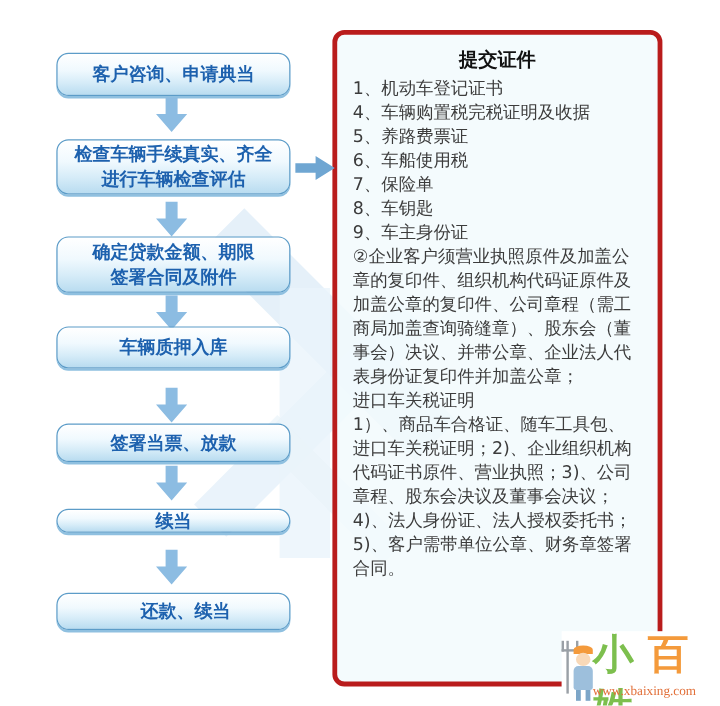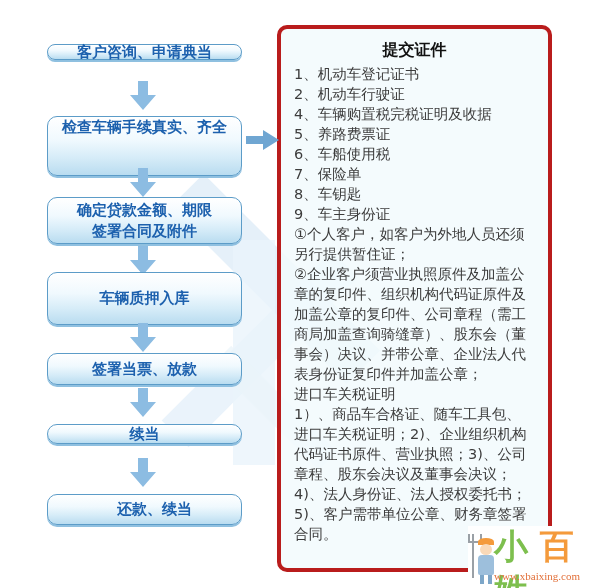--- a/index.html
+++ b/index.html
@@ -19,24 +19,24 @@
   .flow-box{
     position:absolute;left:47px;width:195px;z-index:2;
     box-sizing:border-box;
     border:1px solid #5c9cc8;border-radius:10px;
     background:linear-gradient(180deg,#ffffff 0%,#f0f9fe 40%,#d6ecf8 70%,#b9dcf0 100%);
     box-shadow:0 2px 0 #8fc0e0, inset 0 1px 0 #ffffff;
     color:#1d61ae;font-weight:bold;font-size:15px;
     display:flex;flex-direction:column;align-items:center;justify-content:center;
     text-align:center;line-height:21px;
   }
-  .fb1{top:44px;height:16px;}
-  .fb2{top:116px;height:60px;justify-content:space-between;}
+  .fb1{top:44px;height:36px;}
+  .fb2{top:116px;height:46px;}
   .fb3{top:197px;height:47px;}
-  .fb4{top:272px;height:53px;}
+  .fb4{top:272px;height:35px;}
   .fb5{top:353px;height:32px;align-items:center;}
   .fb6{top:424px;height:20px;}
   .fb7{top:494px;height:31px;padding-left:20px;}
 
   .arrow-down{position:absolute;left:129px;z-index:2;width:28px;height:30px;}
   .ad1{top:81px;}  .ad2{top:168px;} .ad3{top:246px;}
   .ad4{top:323px;} .ad5{top:388px;} .ad6{top:458px;}
   .arrow-right{position:absolute;left:246px;top:129px;z-index:2;width:34px;height:22px;}
 
   
@@ -89,20 +89,21 @@
 
 <div class="flow-box fb1">
   <span>客户咨询、申请典当</span>
 </div>
 <svg class="arrow-down ad1" viewBox="0 0 28 30">
   <path d="M9,0 H19 V14 H27 L14,29 L1,14 H9 Z" fill="#8cbce2"></path>
 </svg>
 
 <div class="flow-box fb2">
   <span>检查车辆手续真实、齐全</span>
+  <span>进行车辆检查评估</span>
 </div>
 <svg class="arrow-down ad2" viewBox="0 0 28 30">
   <path d="M9,0 H19 V14 H27 L14,29 L1,14 H9 Z" fill="#8cbce2"></path>
 </svg>
 
 <div class="flow-box fb3">
   <span>确定贷款金额、期限</span>
   <span>签署合同及附件</span>
 </div>
 <svg class="arrow-down ad3" viewBox="0 0 28 30">
@@ -134,28 +135,26 @@
   <span>还款、续当</span>
 </div>
 
 <svg class="arrow-right" viewBox="0 0 34 22">
   <path d="M0,7 H17 V1 L33,11 L17,21 V15 H0 Z" fill="#6fa6d2"></path>
 </svg>
 
 <div class="panel">
   <div class="panel-title">提交证件</div>
   <div class="doc-item">1、机动车登记证书</div>
-  <div class="doc-item">2、机动车行驶证</div>
   <div class="doc-item">4、车辆购置税完税证明及收据</div>
   <div class="doc-item">5、养路费票证</div>
   <div class="doc-item">6、车船使用税</div>
   <div class="doc-item">7、保险单</div>
   <div class="doc-item">8、车钥匙</div>
   <div class="doc-item">9、车主身份证</div>
-  <div class="note-par">①个人客户，如客户为外地人员还须另行提供暂住证；</div>
   <div class="note-par">②企业客户须营业执照原件及加盖公章的复印件、组织机构代码证原件及加盖公章的复印件、公司章程（需工商局加盖查询骑缝章）、股东会（董事会）决议、并带公章、企业法人代表身份证复印件并加盖公章；</div>
   <div class="note-par">进口车关税证明</div>
   <div class="note-par">1）、商品车合格证、随车工具包、进口车关税证明；2)、企业组织机构代码证书原件、营业执照；3)、公司章程、股东会决议及董事会决议；4)、法人身份证、法人授权委托书；5)、客户需带单位公章、财务章签署合同。</div>
 </div>
 
 <div class="logo">
   <div class="farmer">
     <div class="prongs"></div>
     <div class="fork"></div>
     <div class="hat"></div>

